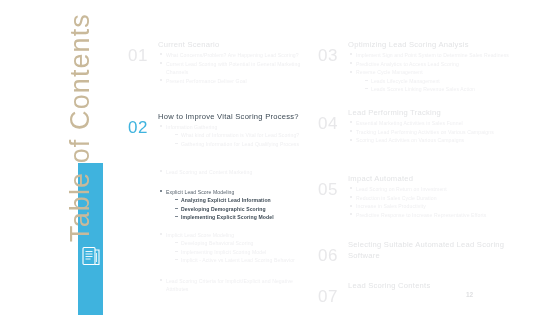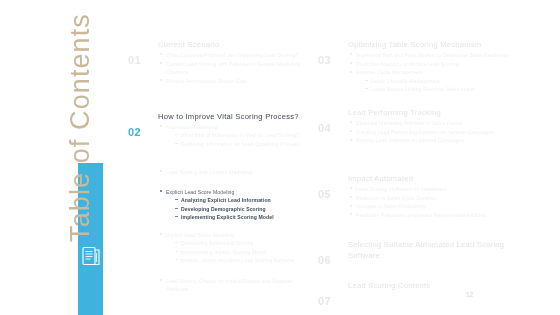--- a/index.html
+++ b/index.html
@@ -40,22 +40,22 @@
   }
   .rail-icon svg{display:block;}
 
   
   .col{position:absolute;top:0;}
   .col-a{left:128px;width:185px;}
   .col-b{left:318px;width:200px;}
 
   .entry{position:absolute;left:0;right:0;}
   .num{
-    position:absolute;left:0;top:16px;
-    font-size:11px;font-weight:700;
+    position:absolute;left:0;top:8px;
+    font-size:17px;font-weight:400;
     color:#e8e8ea;
     letter-spacing:0.5px;
   }
   .num.active{color:#3fb3de;}
   .head{
     position:absolute;left:30px;top:1px;right:0;
     font-size:7.6px;font-weight:400;
     color:#e3e4e6;
     letter-spacing:0.25px;
     line-height:1.45;
@@ -181,21 +181,21 @@
       </div>
       <div class="entry" style="top: 277px;">
         <ul class="lvl1" style="top: 0px;">
           <li>Lead Scoring Criteria for Implicit/Explicit and Negative Attributes</li>
         </ul>
       </div>
     </div>
   <div class="col col-b">
       <div class="entry" style="top: 38px;">
         <div class="num">03</div>
-        <div class="head">Optimizing Table Scoring Mechanism</div>
+        <div class="head">Optimizing Lead Scoring Analysis</div>
         <ul class="lvl1">
           <li>Implement Sign and Point System to Determine Sales Readiness</li>
           <li>Predictive Analytics to Access Lead Scoring</li>
           <li>Reverse Cycle Management<ul class="lvl2">
               <li>Leads Lifecycle Management</li>
               <li>Leads Scores Linking Revenue Sales Action</li>
             </ul></li>
         </ul>
       </div>
       <div class="entry" style="top: 106px;">

